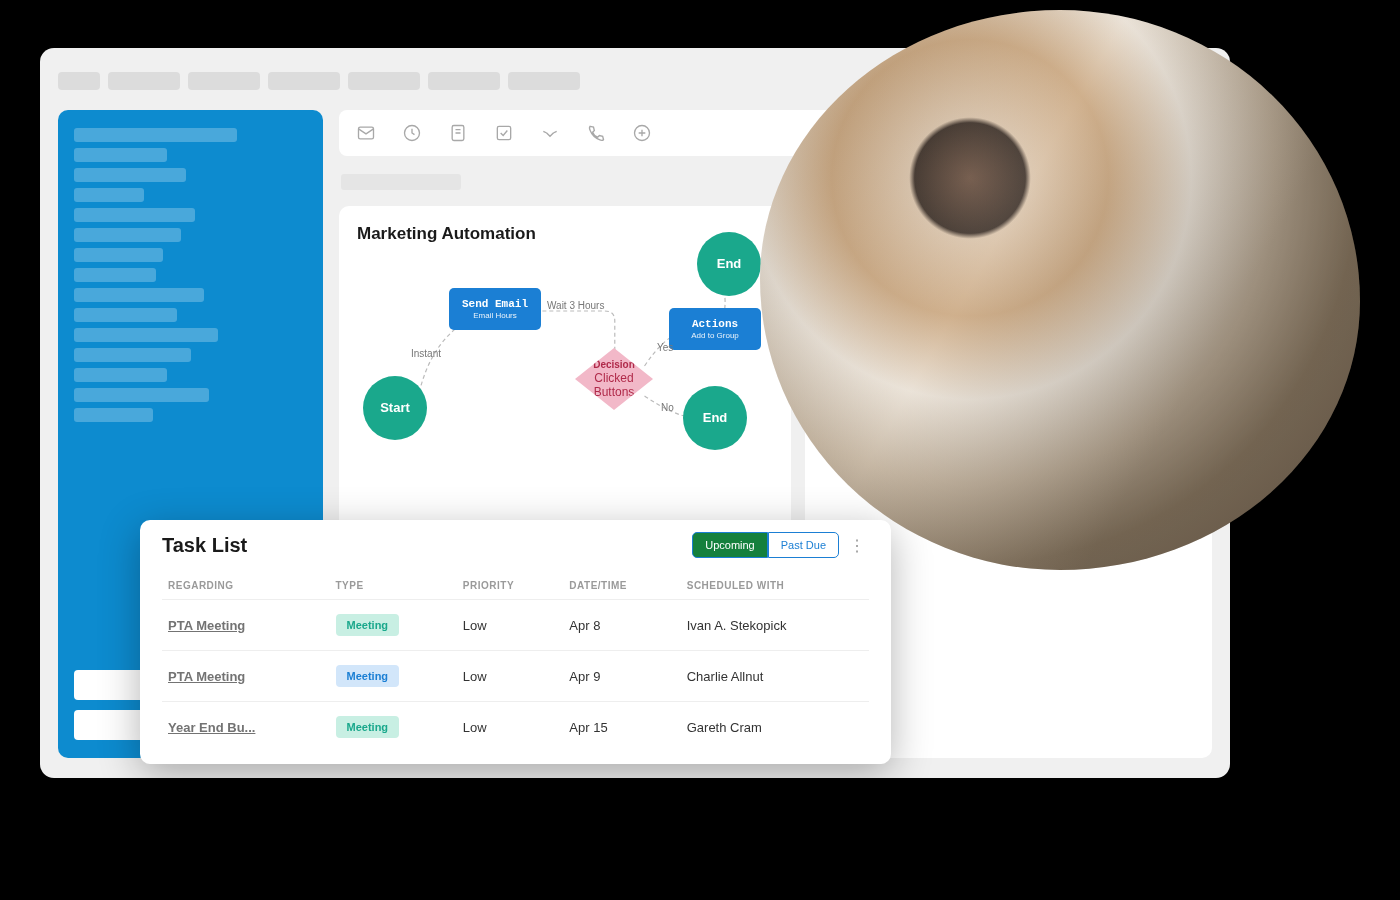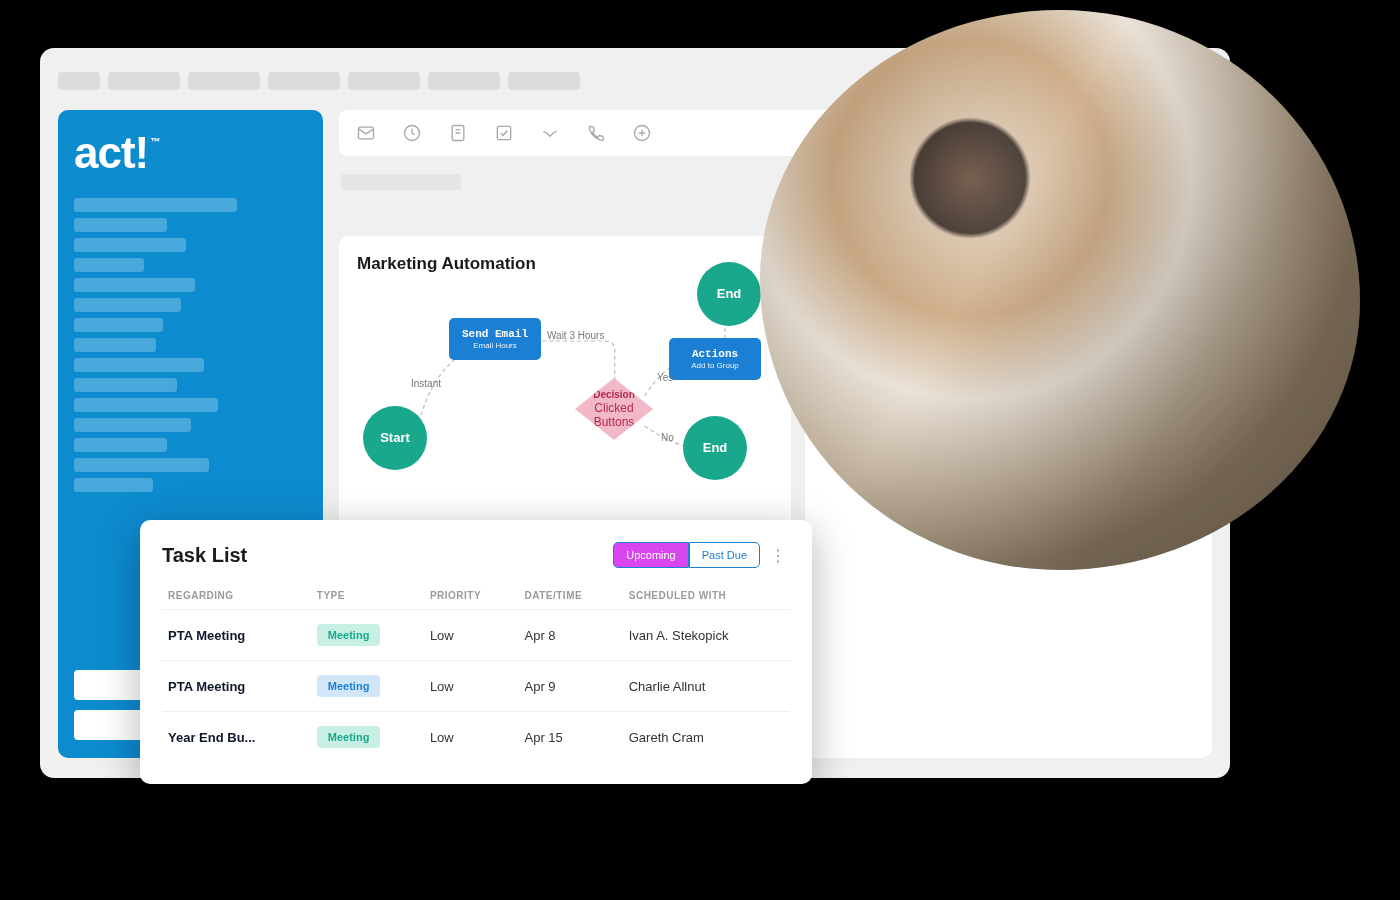--- a/index.html
+++ b/index.html
@@ -16,21 +16,21 @@
 .side-items { display:flex; flex-direction:column; gap:6px; }
 .side-item { height: 14px; background: rgba(255,255,255,0.25); border-radius: 3px; }
 .side-footer { margin-top: auto; display:flex; flex-direction:column; gap:10px; }
 .side-footer-box { height: 30px; background: #fff; border-radius: 4px; }
 .main { flex: 1; display: flex; flex-direction: column; gap: 14px; }
 .action-bar { background: #fff; border-radius: 8px; height: 46px; display:flex; align-items:center; padding: 0 16px; gap: 24px; }
 .action-icon { width: 22px; height: 22px; color: #a8a8a8; display:flex; align-items:center; justify-content:center; }
 .action-icon svg { width:20px; height:20px; fill:none; stroke:#a8a8a8; stroke-width:1.6; }
 .stub-line { height: 16px; background: #e5e5e5; border-radius: 3px; width: 120px; margin: 4px 0 2px 2px; }
 .dashboard-row { display:flex; gap:14px; flex:1; }
-.card { background: #fff; border-radius: 10px; padding: 18px; margin-top: 30px; }
+.card { background: #fff; border-radius: 10px; padding: 18px; }
 .automation-card { flex: 1.1; position: relative; }
 .card-title { font-size: 17px; font-weight: 700; color: #1a1a1a; margin-bottom: 12px; }
 .flow-canvas { position: relative; height: 200px; }
 .flow-svg { position:absolute; top:0; left:0; width:100%; height:100%; pointer-events:none; }
 .fnode { position:absolute; display:flex; flex-direction:column; align-items:center; justify-content:center; font-size:10px; line-height:1.2; text-align:center; padding:4px 8px; }
 .fnode.circle { width:64px; height:64px; border-radius:50%; background:#1aa88c; color:#fff; font-weight:600; font-size:13px; }
 .fnode.rect { background:#1b7fd4; color:#fff; border-radius:5px; width:92px; height:42px; }
 .fnode.rect .sub { font-size:8px; opacity:0.9; }
 .fnode.rect .ttl { font-weight:700; font-size:11px;font-family:Liberation Mono, monospace; }
 .fnode.diamond { width:78px; height:62px; background:#f2b8c8; color:#b02a4a; display:flex; align-items:center; justify-content:center; clip-path: polygon(50% 0, 100% 50%, 50% 100%, 0 50%); }
@@ -43,33 +43,33 @@
 .funnel-toggle button { font-size:10px; padding:4px 10px; border:1px solid #1b7fd4; background:#fff; color:#1b7fd4; cursor:pointer; }
 .funnel-toggle button:first-child { border-radius:4px 0 0 4px; }
 .funnel-toggle button:last-child { border-radius:0 4px 4px 0; }
 .funnel-toggle button.active { background:#1b7fd4; color:#fff; }
 .funnel-body { display:flex; gap:14px; }
 .funnel-shape { width:56%; height:200px; position:relative; }
 .funnel-legend { width:44%; display:flex; flex-direction:column; gap:6px; }
 .legend-row { display:flex; align-items:center; gap:6px; font-size:10px; color:#444; }
 .legend-swatch { width:14px; height:10px; border-radius:2px; }
 .legend-row .lval { margin-left:auto; font-weight:600; color:#333; }
-.tasklist-card { position:absolute; top:520px; left:140px; width:672px; background:#fff; border-radius:10px; box-shadow:0 10px 40px rgba(0,0,0,0.3); padding:22px 22px; z-index:10; }
+.tasklist-card { position:absolute; top:520px; left:140px; width:751px; background:#fff; border-radius:10px; box-shadow:0 10px 40px rgba(0,0,0,0.3); padding:12px 22px; z-index:10; }
 .tasklist-head { display:flex; align-items:center; justify-content:space-between; margin-bottom:14px; }
 .tasklist-title { font-size:20px; font-weight:700; color:#1a1a1a; }
 .tl-toggle { display:flex; align-items:center; gap:6px; }
 .tl-toggle-group { display:flex; }
 .tl-toggle button { font-size:11px; padding:6px 12px; border:1px solid #1b7fd4; background:#fff; color:#1b7fd4; cursor:pointer; }
 .tl-toggle button:first-child { border-radius:5px 0 0 5px; }
 .tl-toggle button:last-child { border-radius:0 5px 5px 0; }
-.tl-toggle button.active { background:#d946ef; color:#fff;margin-left:47px; }
+.tl-toggle button.active { background:#15803d; color:#fff;margin-left:47px; }
 .tl-more { color:#999; font-size:16px; padding:0 4px; cursor:pointer; }
 .tl-table th { text-align:left; font-size:10px; letter-spacing:0.5px; color:#9a9a9a; font-weight:700; padding:8px 6px; text-transform:uppercase; }
 .tl-table td { font-size:13px; color:#333; padding:14px 6px; border-top:1px solid #eee; }
-.tl-table td.regarding { font-weight:700; color:#0f172a; }
+.tl-table td.regarding { font-weight:700; color:#737373;text-decoration:underline; }
 .badge { display:inline-block; padding:5px 11px; border-radius:4px; font-size:11px; font-weight:700; }
 .badge.meeting-green { background:#c8efe3; color:#1aa88c; }
 .badge.meeting-blue { background:#d2e6fa; color:#1b7fd4; }
 .badge.appointment { background:#f8d4da; color:#d42a4f; }
 .hero-photo { position:absolute; top:10px; left:760px; width:600px; height:560px; border-radius:50% 50% 50% 50% / 48% 52% 48% 52%; overflow:hidden; z-index:20; background: radial-gradient(circle at 35% 30%, #6a4f3e 0%, #3a2d24 10%, #d9c2a8 11%, #c9a57d 25%, #e8dfd3 40%, #bfae98 55%, #8c7a63 70%, #716050 100%); }
 .hero-photo::after { content:''; position:absolute; inset:0; background: linear-gradient(120deg, rgba(0,0,0,0.1), rgba(255,255,255,0.12) 40%, rgba(0,0,0,0.18) 70%); }
 .tl-table { width:100%; border-collapse:collapse; }
 </style>
 </head>
 <body>
@@ -85,21 +85,20 @@
     <div class="topbar-pill" style="width:72px"></div>
     <div class="avatar-circle">
       <svg viewBox="0 0 24 24">
           <circle cx="12" cy="8" r="4"></circle>
           <path d="M4 20c0-4 4-6 8-6s8 2 8 6"></path>
         </svg>
     </div>
   </div>
   <div class="content">
     <div class="sidebar">
-      <div class="logo"><span>act!</span><sup>™</sup></div>
       <div class="side-items">
         <div class="side-item" style="width:70%"></div>
         <div class="side-item" style="width:40%"></div>
         <div class="side-item" style="width:48%"></div>
         <div class="side-item" style="width:30%"></div>
         <div class="side-item" style="width:52%"></div>
         <div class="side-item" style="width:46%"></div>
         <div class="side-item" style="width:38%"></div>
         <div class="side-item" style="width:35%"></div>
         <div class="side-item" style="width:56%"></div>

